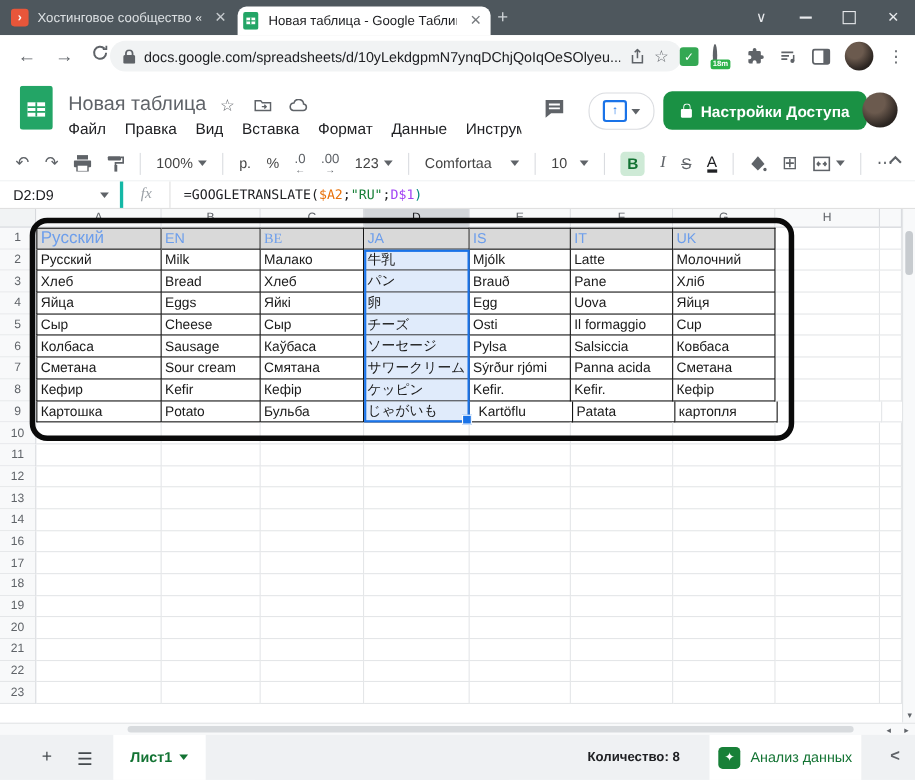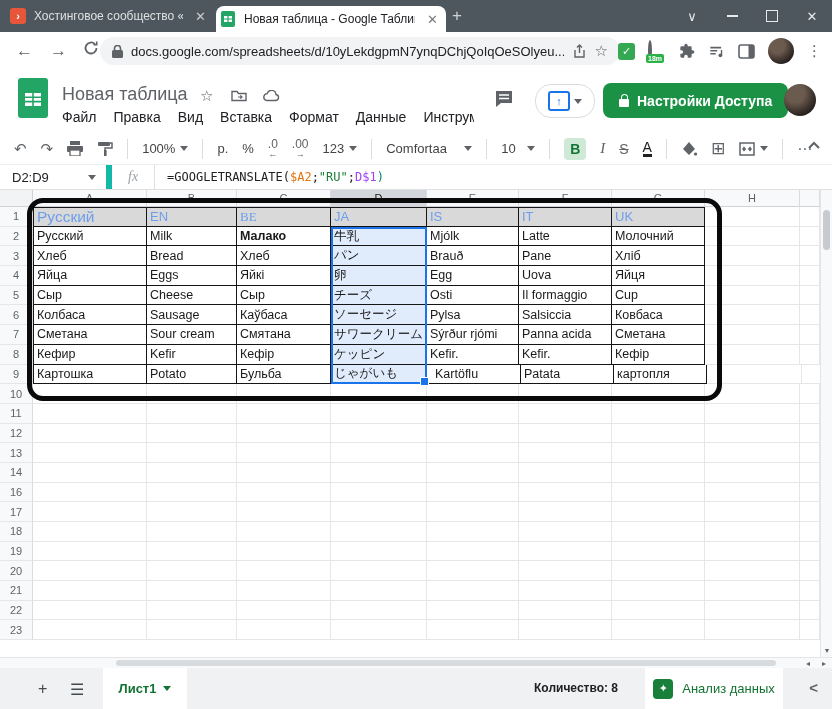--- a/index.html
+++ b/index.html
@@ -66,21 +66,21 @@
   .ital{font-style:italic;font-family:"Liberation Serif",serif;font-size:15px;}
   .strike{text-decoration:line-through;font-size:14px;}
   .acolor{font-size:14px;color:#202124;border-bottom:3px solid #202124;line-height:14px;}
   .decbtn{display:flex;flex-direction:column;align-items:center;line-height:10px;font-size:12px;}
   .decbtn small{font-size:9px;}
   .tb-collapse{position:absolute;right:12px;top:8px;color:#5f6368;}
   
   .formulabar{position:absolute;left:0;top:165px;width:832px;height:25px;background:#fff;border-bottom:1px solid #e0e0e0;
               display:flex;align-items:center;box-sizing:border-box;}
   .namebox{width:112px;display:flex;align-items:center;justify-content:space-between;padding:0 10px 0 12px;
-           border-right:6px solid #14b8a6;height:100%;box-sizing:border-box;font-size:13px;color:#202124;}
+           border-right:3px solid #14b8a6;height:100%;box-sizing:border-box;font-size:13px;color:#202124;}
   .fx{font-style:italic;color:#9aa0a6;font-family:"Liberation Serif",serif;font-size:14px;padding:0 16px;
       border-right:1px solid #e0e0e0;height:100%;display:flex;align-items:center;}
   .formula{padding-left:12px;font-family:"DejaVu Sans Mono",monospace;font-size:12px;display:flex;align-items:center;}
   
   .grid{position:absolute;left:0;top:190px;width:832px;height:467px;background:#fff;overflow:hidden;}
   .colheaders{display:flex;height:17px;}
   .corner{width:33px;flex:0 0 33px;background:#f1f3f4;border-right:1px solid #cfd2d6;border-bottom:1px solid #cfd2d6;box-sizing:border-box;}
   .colhdr{flex:0 0 auto;background:#f8f9fa;border-right:1px solid #dadce0;border-bottom:1px solid #cfd2d6;
           box-sizing:border-box;font-size:11px;color:#5f6368;display:flex;align-items:center;justify-content:center;}
   .colhdr.selcol{background:#d3d6da;color:#202124;}
@@ -371,21 +371,21 @@
         <div class="cell tbl t-top h1" style="width: 92px;">IS</div>
         <div class="cell tbl t-top h1" style="width: 93px;">IT</div>
         <div class="cell tbl t-top h1" style="width: 93px;">UK</div>
         <div class="cell" style="width: 95px;"></div>
         <div class="cell" style="width: 20px;"></div>
       </div>
       <div class="grow">
         <div class="rowhdr">2</div>
         <div class="cell tbl t-left" style="width: 114px;">Русский</div>
         <div class="cell tbl" style="width: 90px;">Milk</div>
-        <div class="cell tbl" style="width: 94px; font-weight: bold;">Малако</div>
+        <div class="cell tbl" style="width: 94px;">Малако</div>
         <div class="cell tbl sel" style="width: 96px;">牛乳</div>
         <div class="cell tbl" style="width: 92px;">Mjólk</div>
         <div class="cell tbl" style="width: 93px;">Latte</div>
         <div class="cell tbl" style="width: 93px;">Молочний</div>
         <div class="cell" style="width: 95px;"></div>
         <div class="cell" style="width: 20px;"></div>
       </div>
       <div class="grow">
         <div class="rowhdr">3</div>
         <div class="cell tbl t-left" style="width: 114px;">Хлеб</div>

